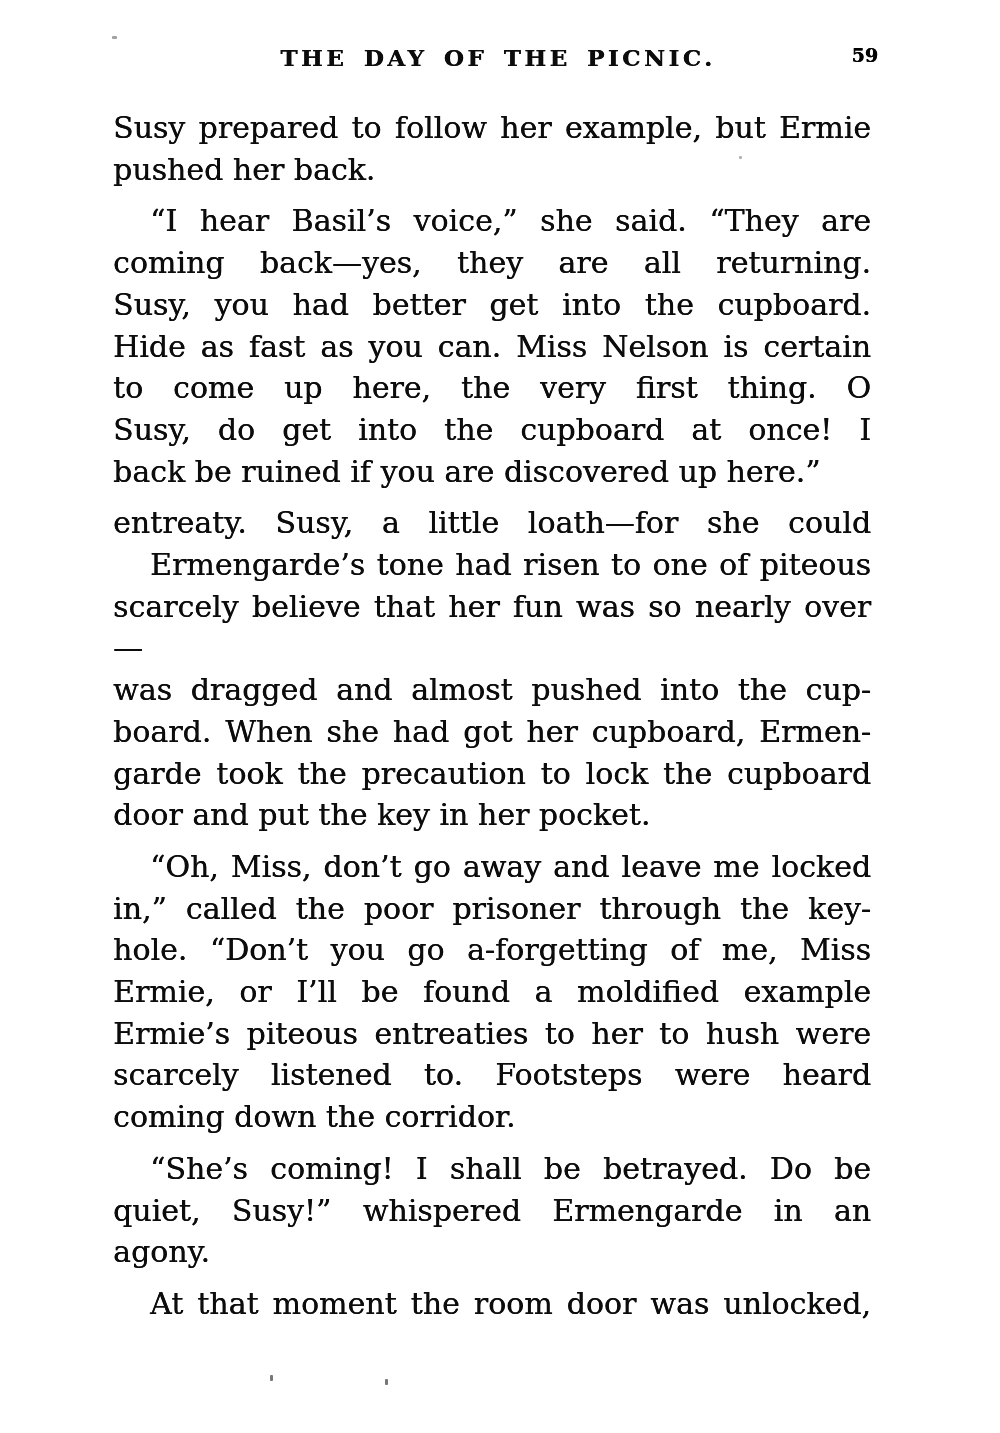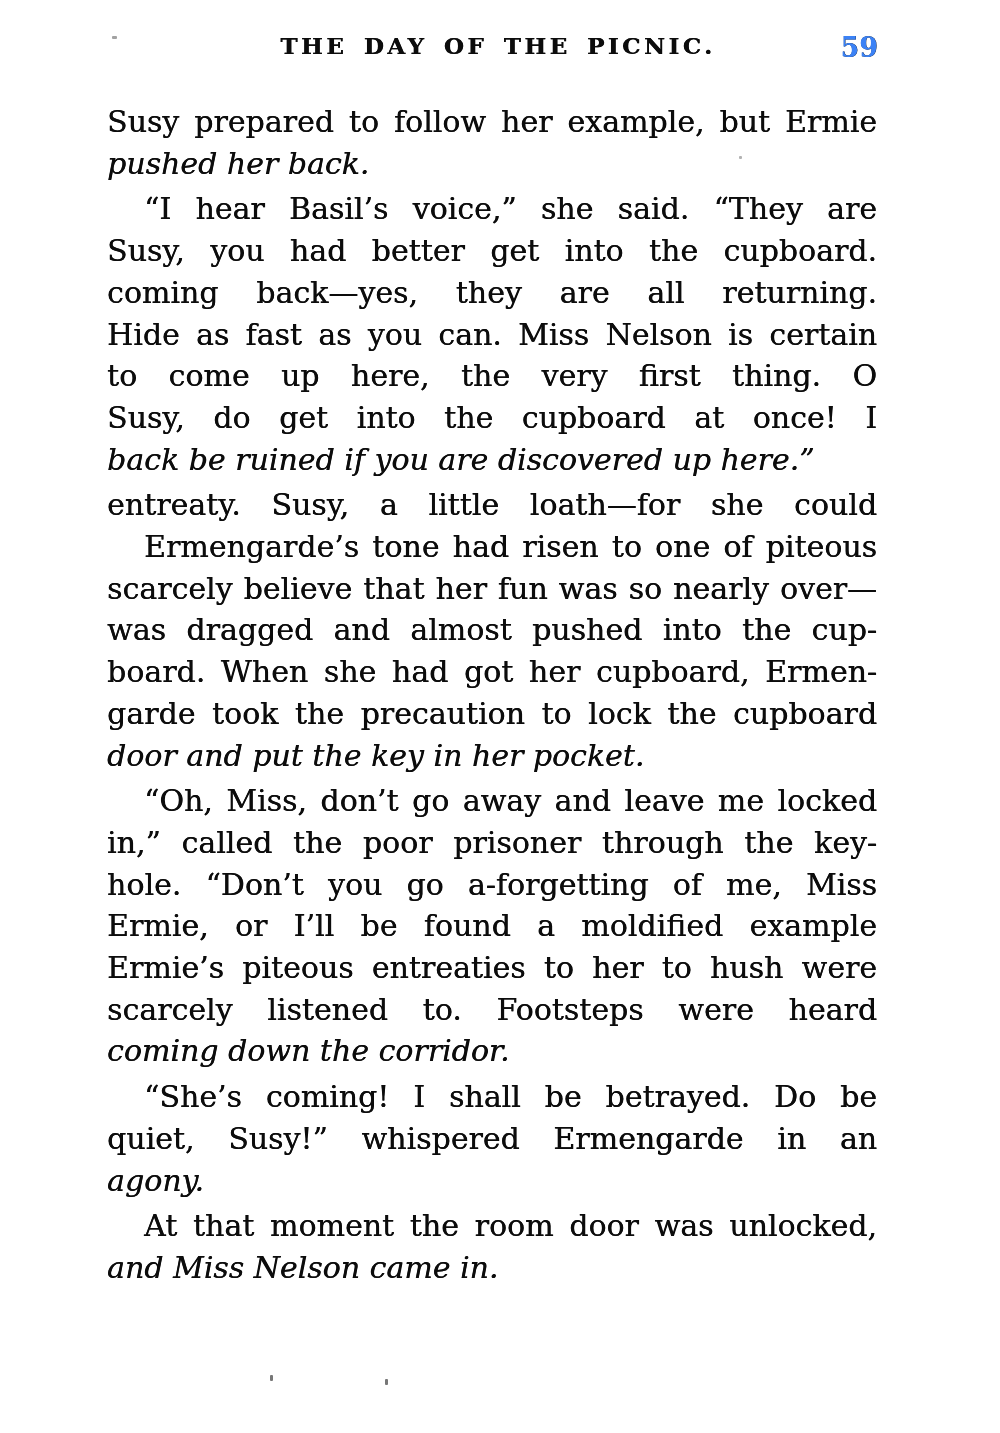--- a/index.html
+++ b/index.html
@@ -12,21 +12,21 @@
     width: 1000px;
     height: 1433px;
     background: #ffffff;
     color: #0c0c0c;
     font-family: "DejaVu Serif", "Liberation Serif", serif;
     overflow: hidden;
   }
   
   .running-header {
     position: absolute;
-    top: 32px;
+    top: 44px;
     left: 0;
     width: 996px;
     height: 34px;
     text-decoration: underline;
   }
   .running-title {
     position: absolute;
     left: 0;
     right: 0;
     text-align: center;
@@ -34,46 +34,45 @@
     font-weight: bold;
     letter-spacing: 3.5px;
     word-spacing: 5px;
     color: #0c0c0c;
     text-shadow: 0.4px 0 0 #0c0c0c;
   }
   .page-number {
     position: absolute;
     right: 118px;
     top: 0;
-    font-size: 27px;
+    font-size: 19px;
     font-weight: bold;
-    color: #3b82f6;
+    color: #000000;
     text-shadow: 0.4px 0 0 #0c0c0c;
     text-align: right;
   }
   
   .text-body {
     position: absolute;
     left: 103px;
     top: 97px;
     width: 778px;
     font-size: 30px;
     line-height: 41.7px;
     text-shadow: 0.35px 0 0 #0c0c0c;
   }
-  .paragraph { margin: 4px; }
+  .paragraph { margin: 10px; }
   .line {
     text-align: justify;
     text-align-last: justify;
     white-space: normal;
   }
   .line.last {
     text-align: center;
     text-align-last: left;
-    font-style: italic;
   }
   .line.indent {
     text-indent: 37px;
   }
   
   .speck {
     position: absolute;
     background: #555;
     border-radius: 1px;
   }
@@ -92,22 +91,22 @@
     <div class="page-number">59</div>
   </div>
 
   <div class="text-body" id="text-body">
       <div class="paragraph">
         <div class="line">Susy prepared to follow her example, but Ermie</div>
         <div class="line last">pushed her back.</div>
       </div>
       <div class="paragraph">
         <div class="line indent">“I hear Basil’s voice,” she said. “They are</div>
+        <div class="line">coming back—yes, they are all returning.</div>
         <div class="line">Susy, you had better get into the cupboard.</div>
-        <div class="line">coming back—yes, they are all returning.</div>
         <div class="line">Hide as fast as you can. Miss Nelson is certain</div>
         <div class="line">to come up here, the very first thing. O</div>
         <div class="line">Susy, do get into the cupboard at once! I</div>
         <div class="line last">back be ruined if you are discovered up here.”</div>
       </div>
       <div class="paragraph">
         <div class="line">entreaty. Susy, a little loath—for she could</div>
         <div class="line indent">Ermengarde’s tone had risen to one of piteous</div>
         <div class="line">scarcely believe that her fun was so nearly over—</div>
         <div class="line">was dragged and almost pushed into the cup-</div>
@@ -124,21 +123,20 @@
         <div class="line">scarcely listened to. Footsteps were heard</div>
         <div class="line last">coming down the corridor.</div>
       </div>
       <div class="paragraph">
         <div class="line indent">“She’s coming! I shall be betrayed. Do be</div>
         <div class="line">quiet, Susy!” whispered Ermengarde in an</div>
         <div class="line last">agony.</div>
       </div>
       <div class="paragraph">
         <div class="line indent">At that moment the room door was unlocked,</div>
-        <div class="line last">and Miss Nelson came in.</div>
       </div>
     </div>
 
   <div class="speck s1"></div>
   <div class="speck s2"></div>
   <div class="speck s3"></div>
   <div class="speck s4"></div>
 
 </div>
 

